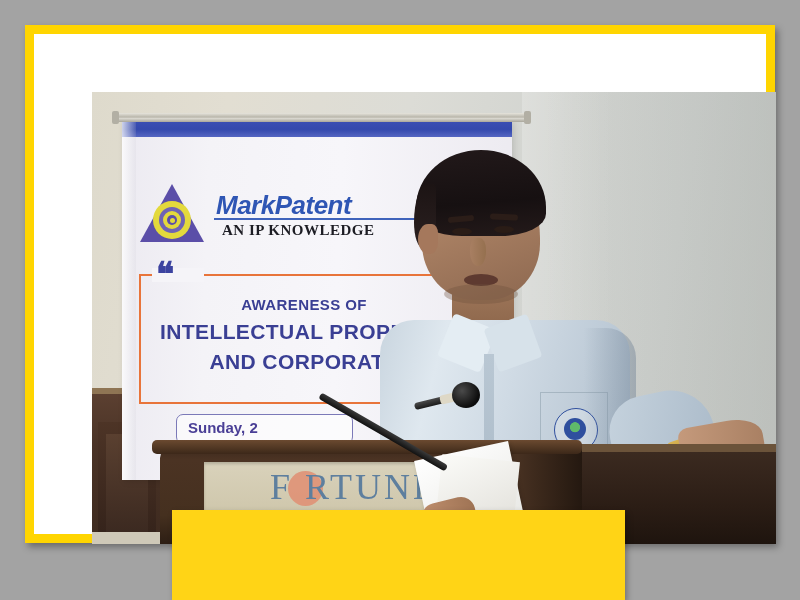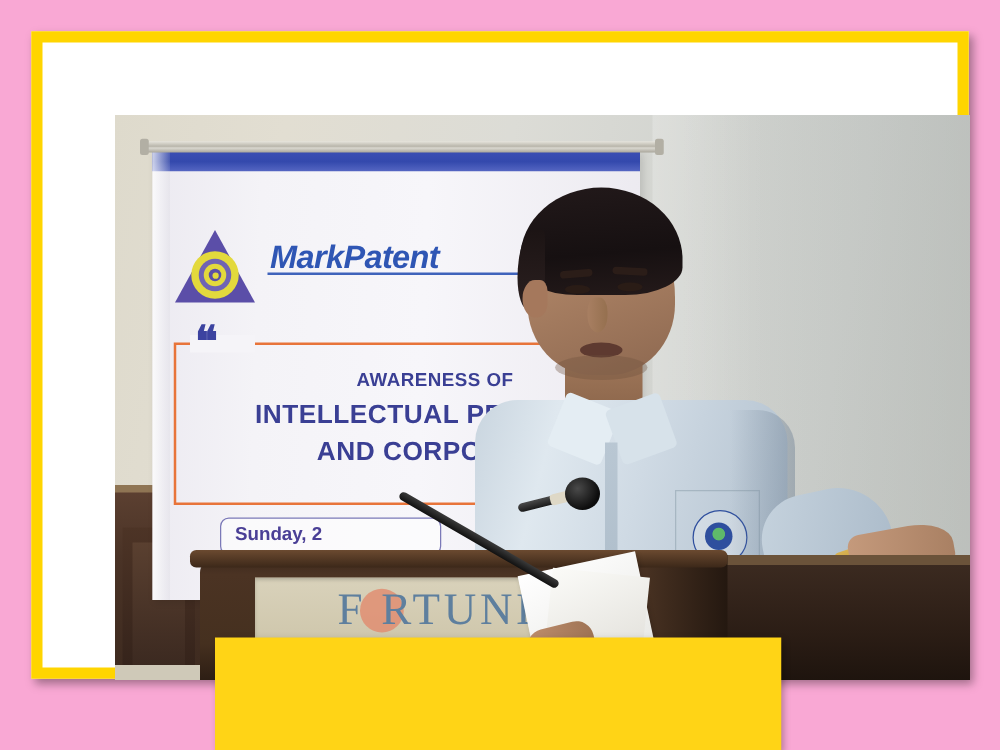--- a/index.html
+++ b/index.html
@@ -5,21 +5,21 @@
   html,body{margin:0;padding:0;}
   body{
     width:800px;height:600px;overflow:hidden;
     background:#ffffff;
     font-family:"Liberation Sans", sans-serif;
   }
 
   
   #frame{
     position:absolute;left:0;top:0;width:800px;height:600px;
-    background:#f9a8d4;
+    background:#a3a3a3;
   }
   .frame-border{
     position:absolute;
     left:25px;top:25px;width:750px;height:518px;
     border:9px solid #ffd500;
     background:#ffffff;
     box-sizing:border-box;
     box-shadow:3px 4px 7px rgba(0,0,0,.35);
   }
   .photo{
@@ -121,21 +121,21 @@
   }
   .quote{
     position:absolute;left:64px;top:166px;
     color:#3c43a0;font-size:34px;font-weight:bold;
     font-family:"Liberation Serif", serif;line-height:1;
   }
   .hl{
     position:absolute;width:330px;left:47px;text-align:center;
     color:#3a3f94;font-weight:bold;
     font-family:"Liberation Sans", sans-serif;
-    letter-spacing:.4px;white-space:nowrap;margin-left:44px;
+    letter-spacing:.4px;white-space:nowrap;
   }
   .hl1{top:204px;font-size:15px;}
   .hl2{top:228px;font-size:21px;}
   .hl3{top:258px;font-size:21px;}
 
   .datebox{
     position:absolute;left:84px;top:322px;width:175px;height:28px;
     border:1.5px solid #7b79b8;border-radius:7px;
     background:rgba(255,255,255,.55);
   }
@@ -374,20 +374,21 @@
       <div class="mp-logo">
         <div class="mp-tri"></div>
         <div class="mp-ring r1"></div>
         <div class="mp-ring r2"></div>
         <div class="mp-ring r3"></div>
         <div class="mp-ring r4"></div>
         <div class="mp-ring r5"></div>
       </div>
       <div class="mp-word"><span>Mark</span><span>Patent</span></div>
       <div class="mp-rule"></div>
+      <div class="mp-sub">AN IP KNOWLEDGE</div>
 
       <div class="ob"></div>
       <div class="ob-notch"></div>
       <div class="quote">❝</div>
       <div class="hl hl1">AWARENESS OF</div>
       <div class="hl hl2">INTELLECTUAL PROPERTY</div>
       <div class="hl hl3">AND CORPORATE</div>
 
       <div class="datebox"></div>
       <div class="datetxt">Sunday, 2</div>

